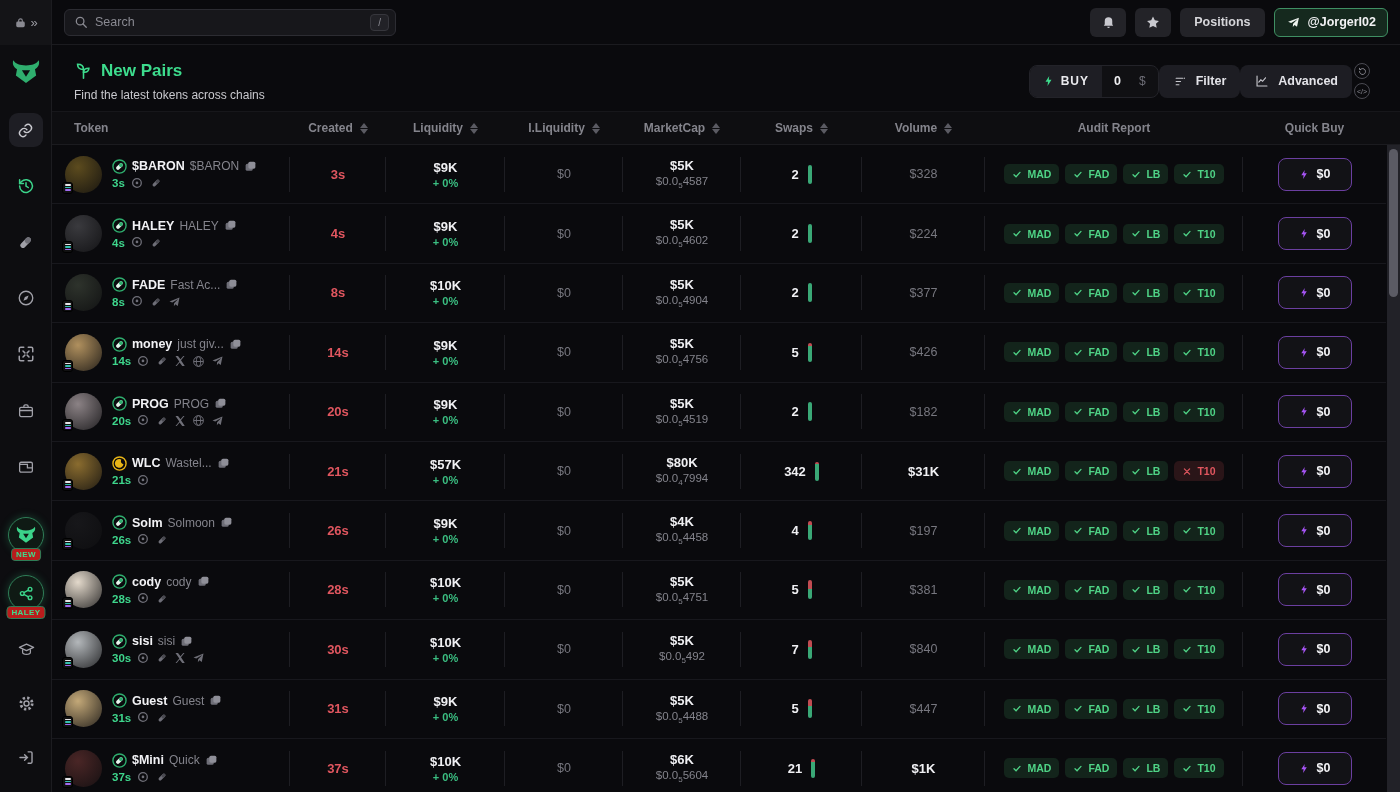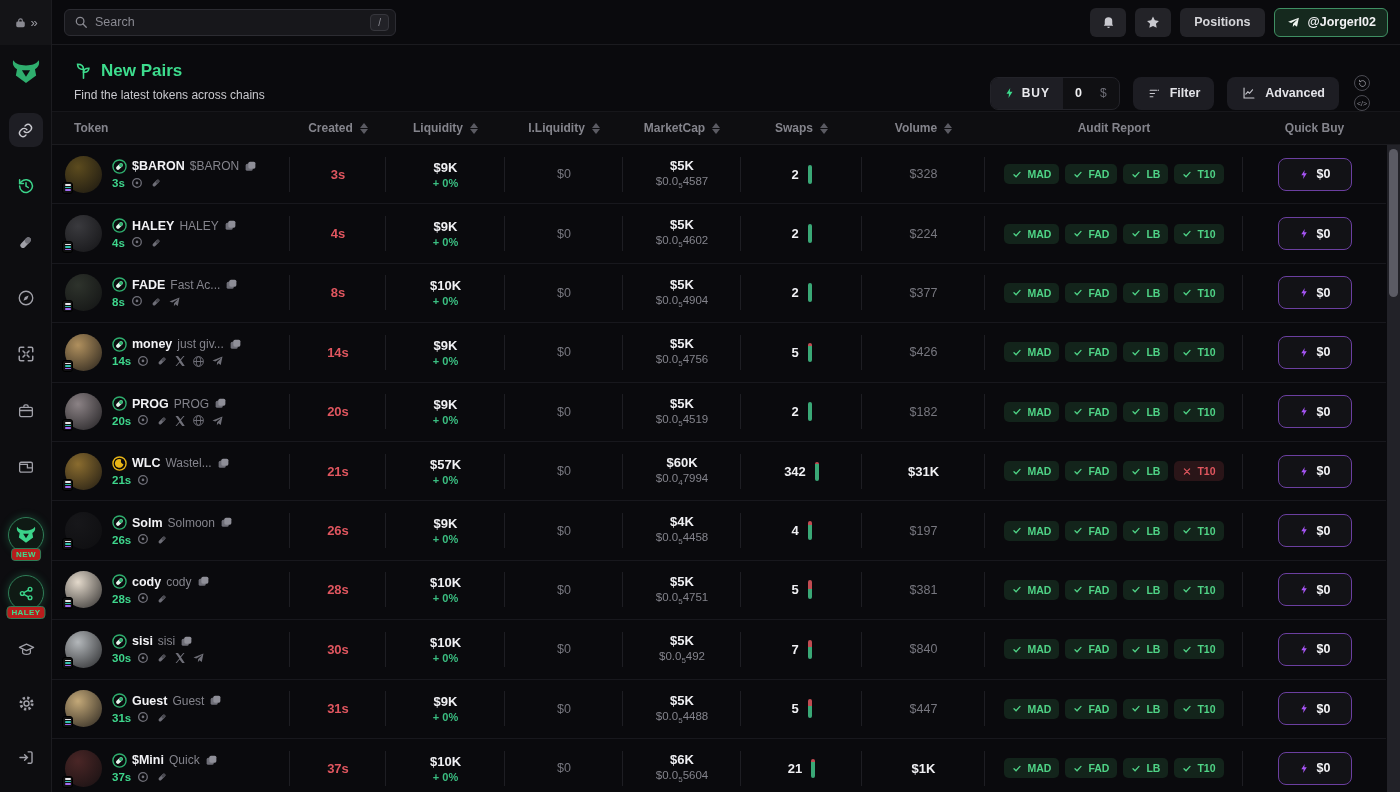--- a/index.html
+++ b/index.html
@@ -49,21 +49,21 @@
   .account-btn { height:29px; background:#15291e; border:1px solid #3f8f63; border-radius:6px;
     padding:0 11px; display:flex; align-items:center; gap:7px; font-size:12.5px; font-weight:700;
     color:#f2f2f4; cursor:pointer; }
 
   
   .main { position:absolute; left:52px; top:45px; width:1348px; height:747px; }
   .page-head { position:relative; height:66px; }
   .title-row { display:flex; align-items:center; gap:8px; padding:16px 0 0 22px; }
   .page-title { font-size:17px; font-weight:700; color:#3ddc8d; }
   .page-sub { padding:7px 0 0 22px; font-size:12px; color:#c9c9ce; }
-  .head-actions { position:absolute; right:30px; top:30px; display:flex; align-items:center; gap:13px; }
+  .head-actions { position:absolute; right:30px; top:18px; display:flex; align-items:center; }
   .buy-group { display:flex; align-items:stretch; height:33px; border-radius:8px; overflow:hidden;
     background:#101013; border:1px solid #232329; }
   .buy-left { display:flex; align-items:center; gap:6px; background:#1e1e24; padding:0 13px;
     font-size:12px; font-weight:700; letter-spacing:1px; color:#eaeaee; cursor:pointer; }
   .buy-amt { display:flex; align-items:center; gap:18px; padding:0 12px; }
   .buy-amt .val { font-size:12.5px; font-weight:700; color:#f0f0f3; }
   .buy-amt .cur { font-size:12px; color:#6e6e77; }
   .ghost-btn { height:33px; background:#1d1d23; border-radius:8px; padding:0 14px; display:flex;
     align-items:center; gap:8px; font-size:12.5px; font-weight:700; color:#e3e3e8; cursor:pointer; }
   .tiny-circles { display:flex; flex-direction:column; gap:4px; margin-left:2px; }
@@ -989,21 +989,21 @@
           <span class="c-created">21s</span>
         </div>
         <div class="cell div">
           <span class="v-main">$57K</span>
           <span class="v-sub-green">+ 0%</span>
         </div>
         <div class="cell div">
           <span class="v-gray">$0</span>
         </div>
         <div class="cell div">
-          <span class="v-main">$60K</span>
+          <span class="v-main">$80K</span>
           <span class="price">$0.0<sub>4</sub>7994</span>
         </div>
         <div class="cell div swaps-wrap">
           <span class="v-main">342</span>
           <span class="sbar">
             <i class="red" style="height:12%"></i>
             <i class="grn"></i>
           </span>
         </div>
         <div class="cell div">

